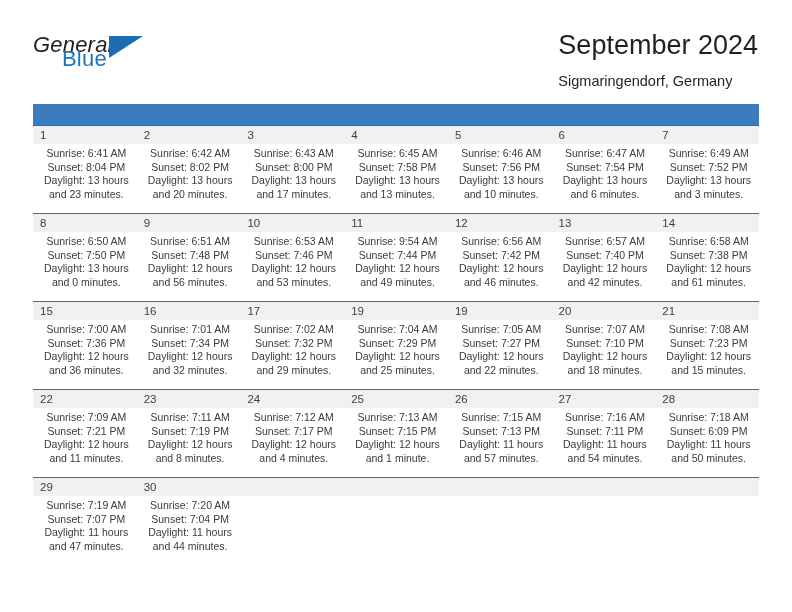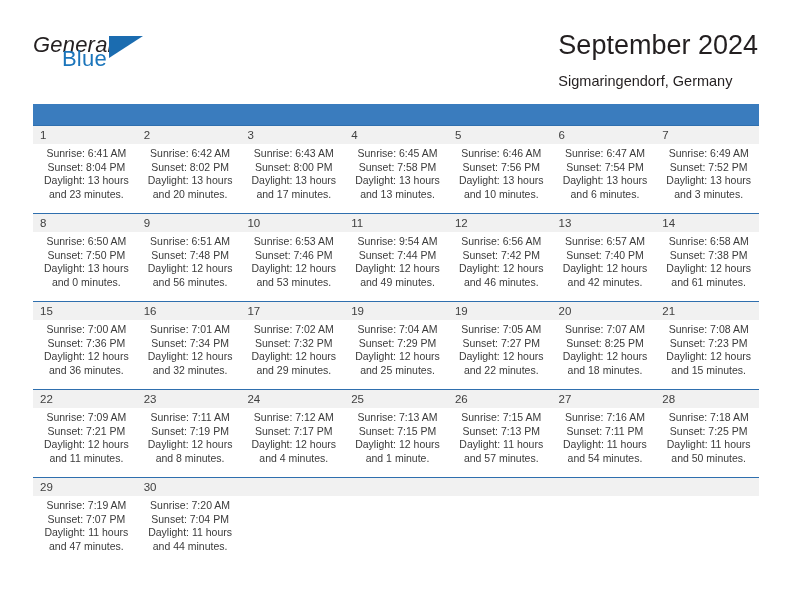--- a/index.html
+++ b/index.html
@@ -365,21 +365,21 @@
           <div>Sunrise: 7:05 AM</div>
           <div>Sunset: 7:27 PM</div>
           <div>Daylight: 12 hours</div>
           <div>and 22 minutes.</div>
         </div>
       </div>
       <div class="day">
         <div class="day-number">20</div>
         <div class="day-info">
           <div>Sunrise: 7:07 AM</div>
-          <div>Sunset: 8:25 PM</div>
+          <div>Sunset: 7:10 PM</div>
           <div>Daylight: 12 hours</div>
           <div>and 18 minutes.</div>
         </div>
       </div>
       <div class="day">
         <div class="day-number">21</div>
         <div class="day-info">
           <div>Sunrise: 7:08 AM</div>
           <div>Sunset: 7:23 PM</div>
           <div>Daylight: 12 hours</div>
@@ -441,21 +441,21 @@
           <div>Sunrise: 7:16 AM</div>
           <div>Sunset: 7:11 PM</div>
           <div>Daylight: 11 hours</div>
           <div>and 54 minutes.</div>
         </div>
       </div>
       <div class="day">
         <div class="day-number">28</div>
         <div class="day-info">
           <div>Sunrise: 7:18 AM</div>
-          <div>Sunset: 7:25 PM</div>
+          <div>Sunset: 6:09 PM</div>
           <div>Daylight: 11 hours</div>
           <div>and 50 minutes.</div>
         </div>
       </div>
     </div>
 
     <div class="week">
       <div class="daynum-band"></div>
       <div class="day">
         <div class="day-number">29</div>

